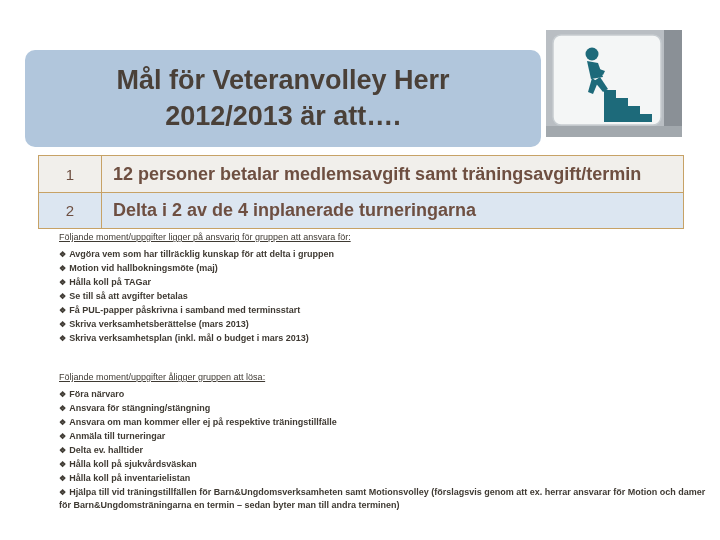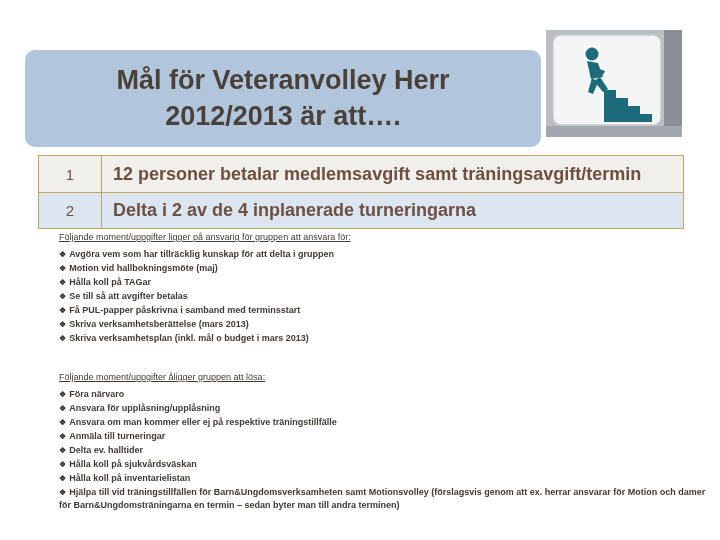--- a/index.html
+++ b/index.html
@@ -128,21 +128,21 @@
       </div>
     </div>
 
     <div class="section second">
       <div class="section-heading">Följande moment/uppgifter åligger gruppen att lösa:</div>
 
       <div class="item">
         <span class="bullet">❖</span><span>Föra närvaro</span>
       </div>
       <div class="item">
-        <span class="bullet">❖</span><span>Ansvara för upplåsning/upplåsning</span>
+        <span class="bullet">❖</span><span>Ansvara för stängning/stängning</span>
       </div>
       <div class="item">
         <span class="bullet">❖</span><span>Ansvara om man kommer eller ej på respektive träningstillfälle</span>
       </div>
       <div class="item">
         <span class="bullet">❖</span><span>Anmäla till turneringar</span>
       </div>
       <div class="item">
         <span class="bullet">❖</span><span>Delta ev. halltider</span>
       </div>

